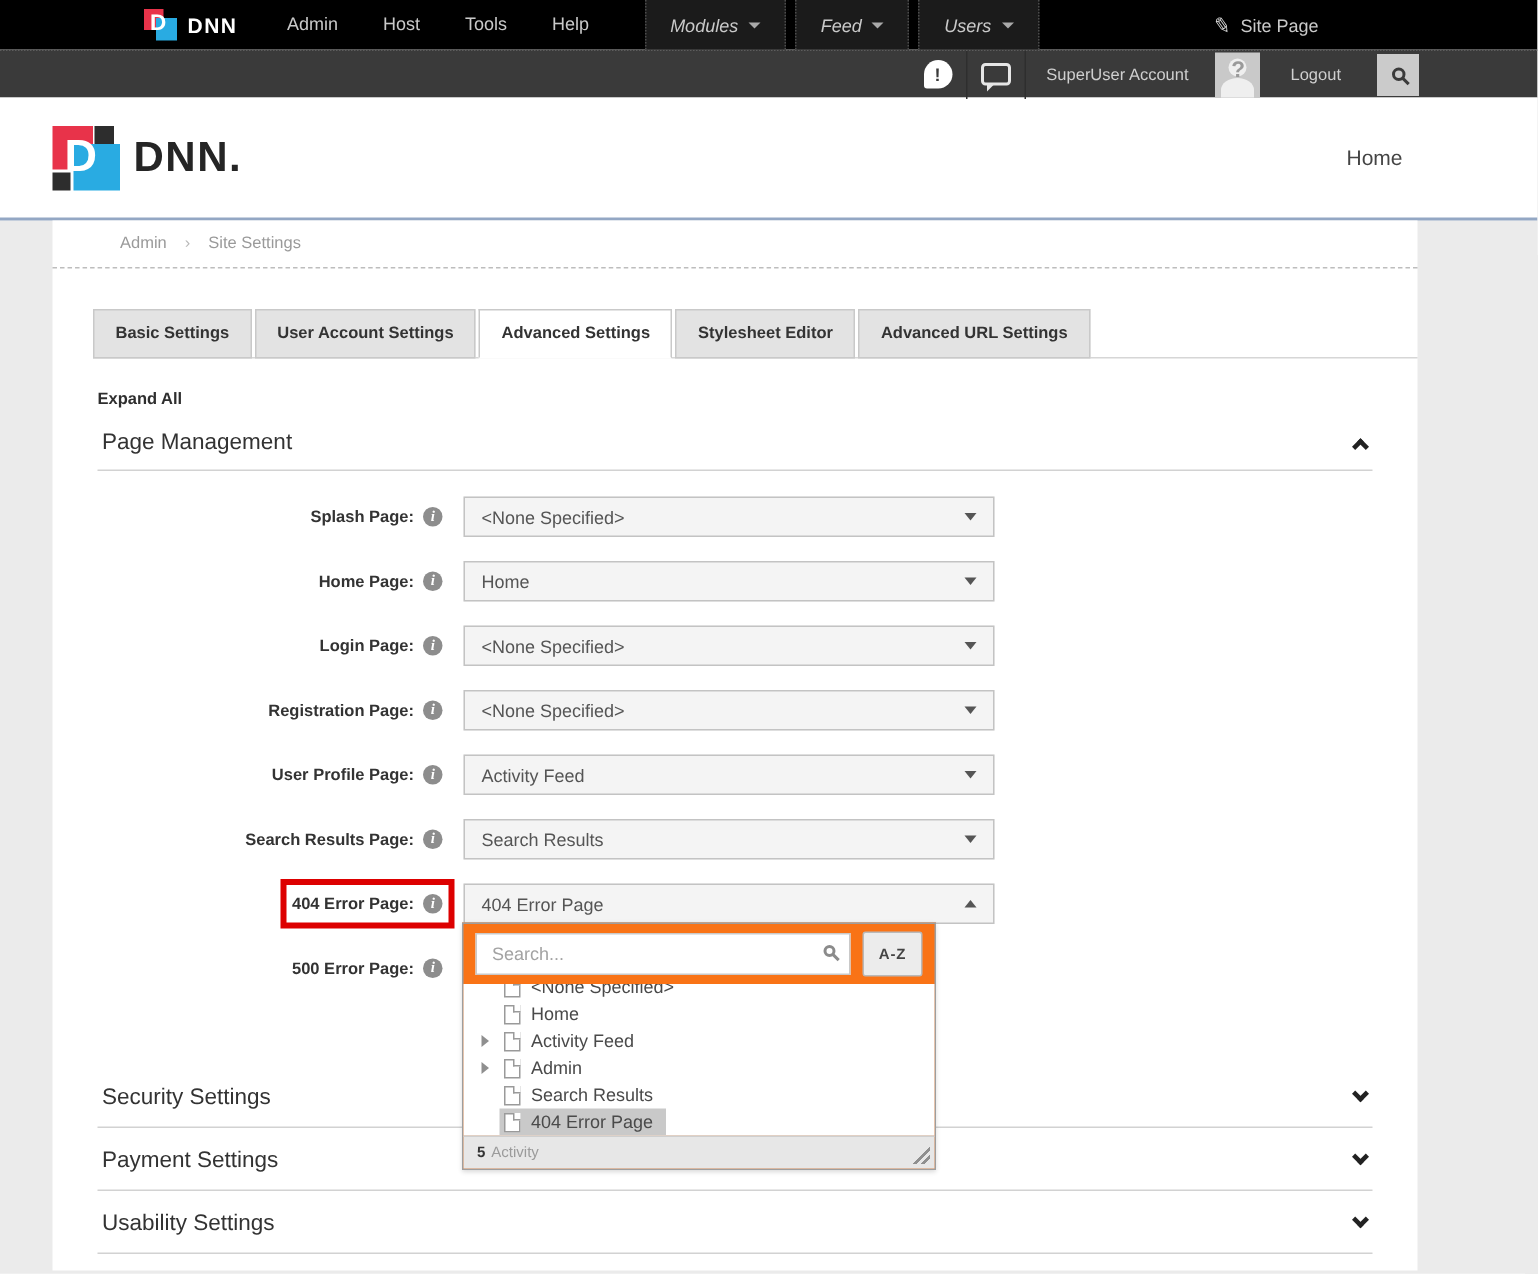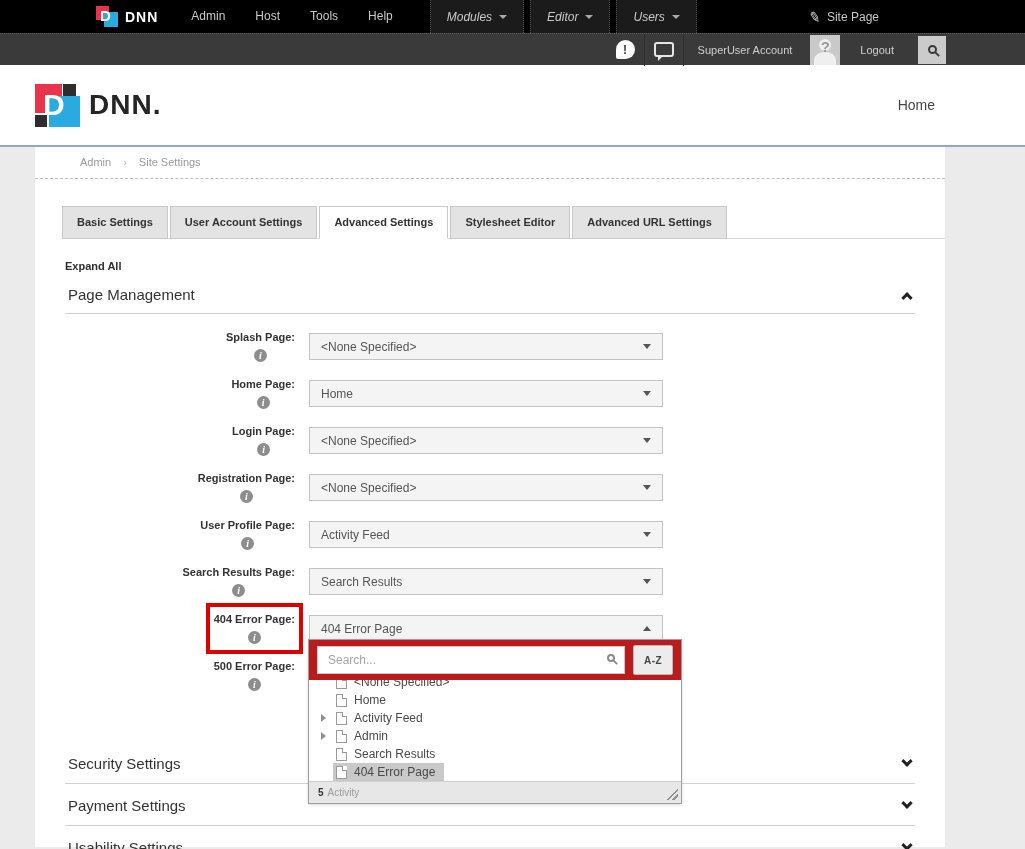--- a/index.html
+++ b/index.html
@@ -77,35 +77,35 @@
   .sec-title { font-size:15px; color:#333; }
   .chev { width:8px; height:8px; border-right:3px solid #222; border-bottom:3px solid #222; margin-right:4px; }
   .chev.up { transform:rotate(-135deg) translate(-2px,-2px); }
   .chev.down { transform:rotate(45deg) translate(-2px,-2px); }
 
   
   .form { padding:17px 0 18px; }
   .frow { display:flex; align-items:center; margin-bottom:16px; min-height:27px; position:relative; }
   .frow.mt6 { margin-top:6px; }
   .lblwrap { width:230px; display:flex; justify-content:flex-end; }
-  .lblinner { display:flex; align-items:center; gap:6px;flex-direction:column; }
+  .lblinner { display:flex; align-items:center; gap:6px; }
   .lblinner.redbox { border:4px solid #dd0000; padding:6px 4px; margin:-10px -8px; }
   .flabel { font-size:11px; font-weight:bold; color:#333; }
   .info-icon { width:13px; height:13px; background:#8d8d8d; color:#fff; border-radius:50%;
                font-family:"Liberation Serif", serif; font-size:10px; font-style:italic; font-weight:bold;
                display:flex; align-items:center; justify-content:center; cursor:pointer; }
   .combo { margin-left:14px; width:354px; height:27px; background:#f4f4f4; border:1px solid #c3c3c3;
            display:flex; align-items:center; justify-content:space-between; padding:0 11px;
            font-size:12px; color:#555; cursor:pointer; position:relative; }
   .combo .caret { width:0; height:0; border-left:4px solid transparent; border-right:4px solid transparent; }
   .combo .caret.dn { border-top:5px solid #555; }
   .combo .caret.up { border-bottom:5px solid #555; }
 
   
-  .dd-panel { position:absolute; left:243px; top:26px; width:374px; background:#b91c1c;
+  .dd-panel { position:absolute; left:243px; top:26px; width:316px; background:#f97316;
               border:1px solid #9e9e9e; z-index:20; box-shadow:0 1px 3px rgba(0,0,0,.15); }
   .dd-search-row { display:flex; gap:8px; padding:5px 8px 3px; align-items:center; }
   .dd-search-box { flex:1; position:relative; }
   .dd-search-input { width:100%; height:28px; border:1px solid #c9c9c9; background:#fff; padding:0 30px 0 10px;
                      font-size:12px; color:#555; font-family:"Liberation Sans", sans-serif; outline:none; }
   .dd-search-input::placeholder { color:#a3a3a3; }
   .dd-mag { position:absolute; right:10px; top:8px; width:8px; height:8px; border:2px solid #8b8b8b;
             border-radius:50%; }
   .dd-mag::after { content:""; position:absolute; width:6px; height:2px; background:#8b8b8b;
                    transform:rotate(45deg); right:-5px; bottom:-3px; }
@@ -152,21 +152,21 @@
     <span class="bar1-item">Host</span>
     <span class="bar1-item">Tools</span>
     <span class="bar1-item">Help</span>
   </div>
   <div class="bar1-dd-group">
     <span class="bar1-dd">
       <span>Modules</span>
       <span class="caret-dn"></span>
     </span>
     <span class="bar1-dd">
-      <span>Editor</span>
+      <span>Feed</span>
       <span class="caret-dn"></span>
     </span>
     <span class="bar1-dd">
       <span>Users</span>
       <span class="caret-dn"></span>
     </span>
   </div>
   <div class="edit-page">
     <span class="pencil">✎</span>
     <span>Site Page</span>

